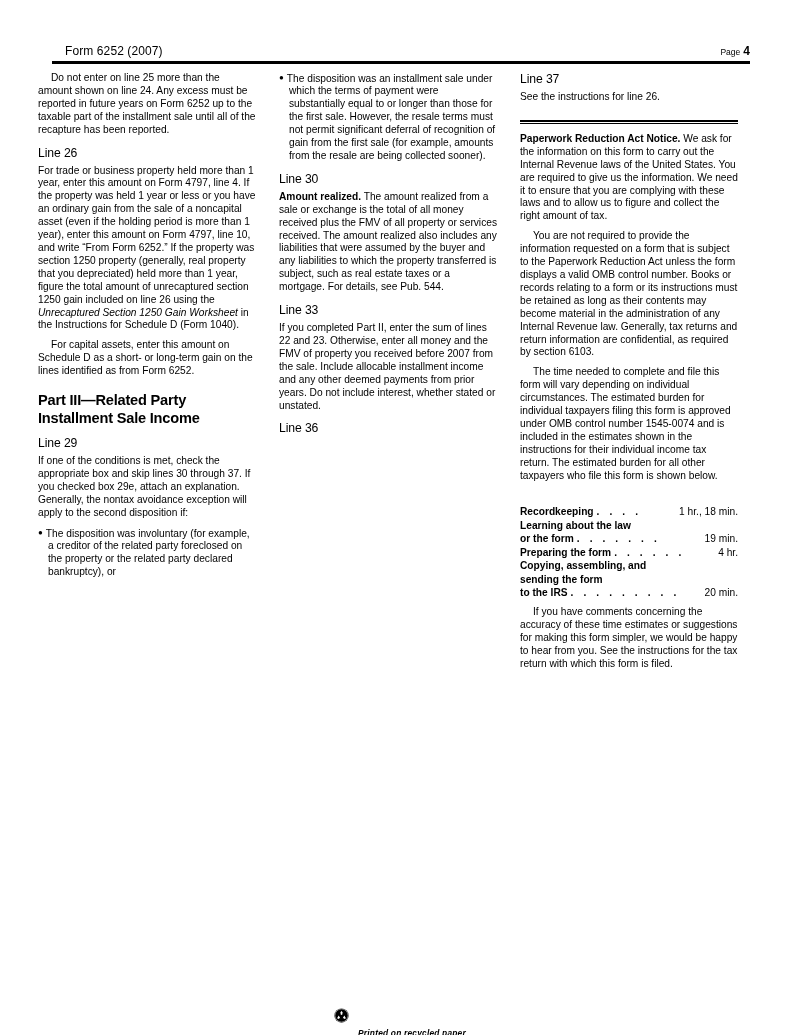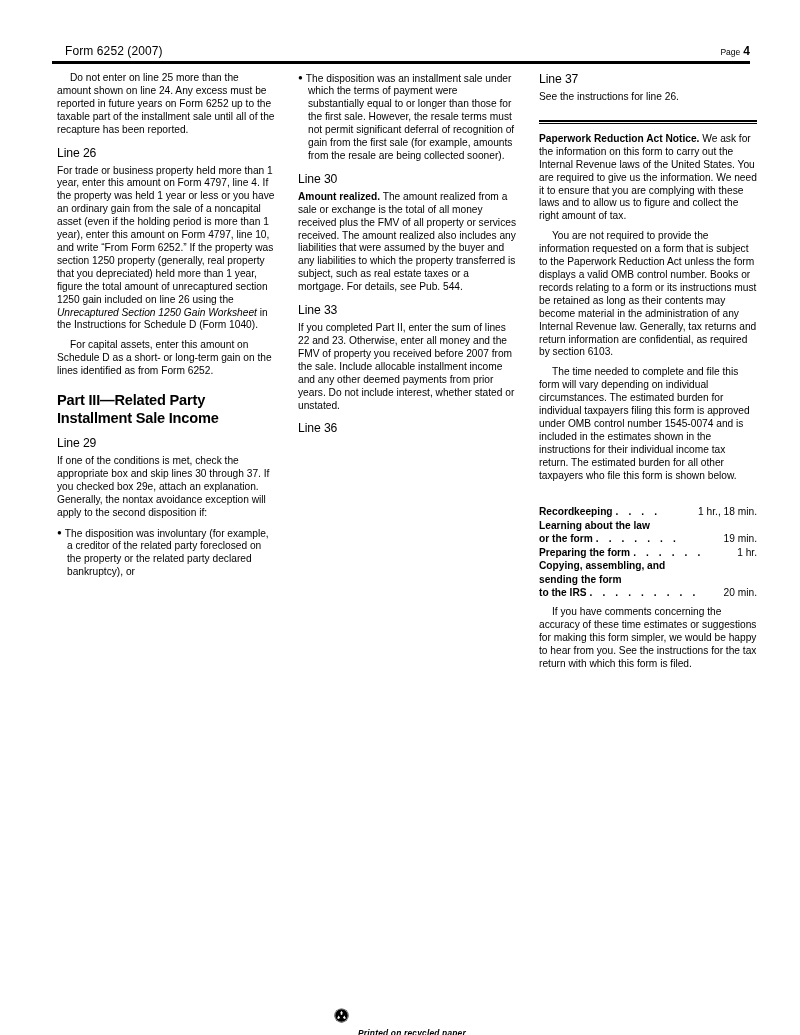--- a/index.html
+++ b/index.html
@@ -53,21 +53,21 @@
     left: 52px;
     top: 61px;
     width: 698px;
     height: 2.5px;
     background: #000;
   }
 
   
   .cols {
     position: absolute;
-    left: 57px;
+    left: 38px;
     top: 72px;
     width: 700px;
     display: flex;
     gap: 0;
   }
   .col {
     width: 218px;
     margin-right: 23px;
   }
   .col:last-child { margin-right: 0; }
@@ -251,21 +251,21 @@
         <div class="burden-row">Learning about the law</div>
         <div class="burden-line2">
           <span class="burden-label">or the form</span>
           <span class="leader">. . . . . . .</span>
           <span class="burden-value">19 min.</span>
         </div>
 
         <div class="burden-line2">
           <span class="burden-label">Preparing the form</span>
           <span class="leader">. . . . . .</span>
-          <span class="burden-value">1 hr.</span>
+          <span class="burden-value">4 hr.</span>
         </div>
 
         <div class="burden-row">Copying, assembling, and</div>
         <div class="burden-row">sending the form</div>
         <div class="burden-line2">
           <span class="burden-label">to the IRS</span>
           <span class="leader">. . . . . . . . .</span>
           <span class="burden-value">20 min.</span>
         </div>
 

